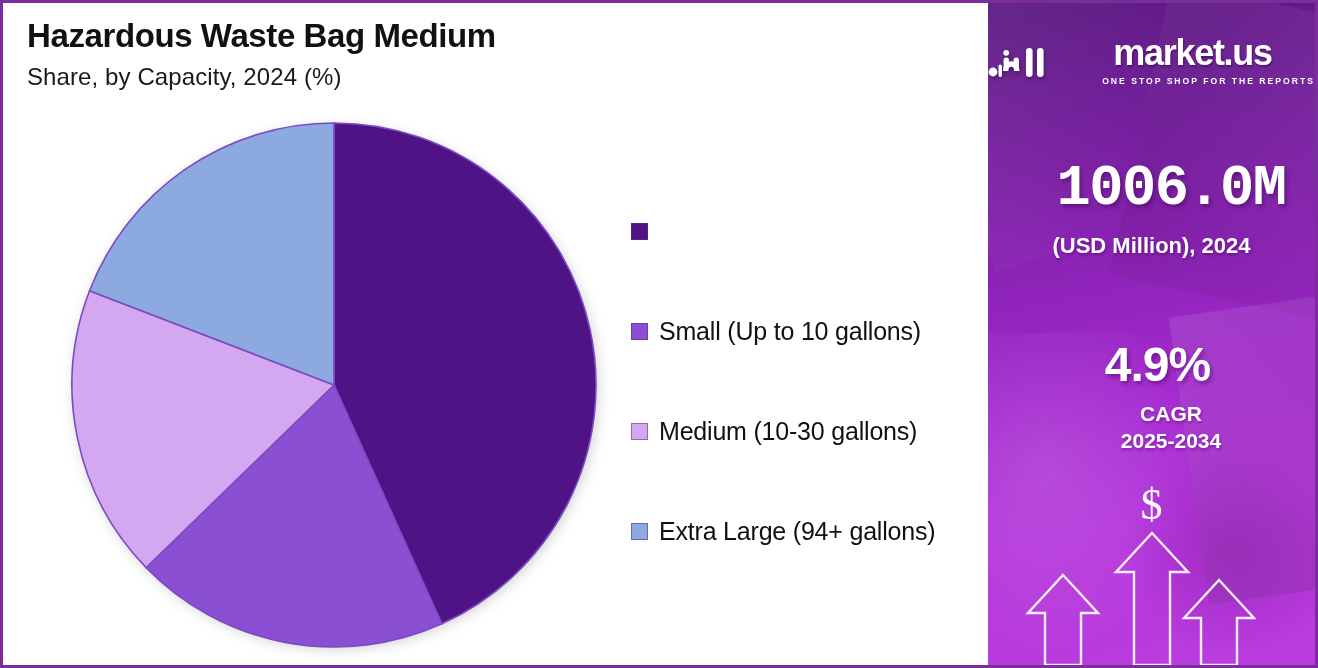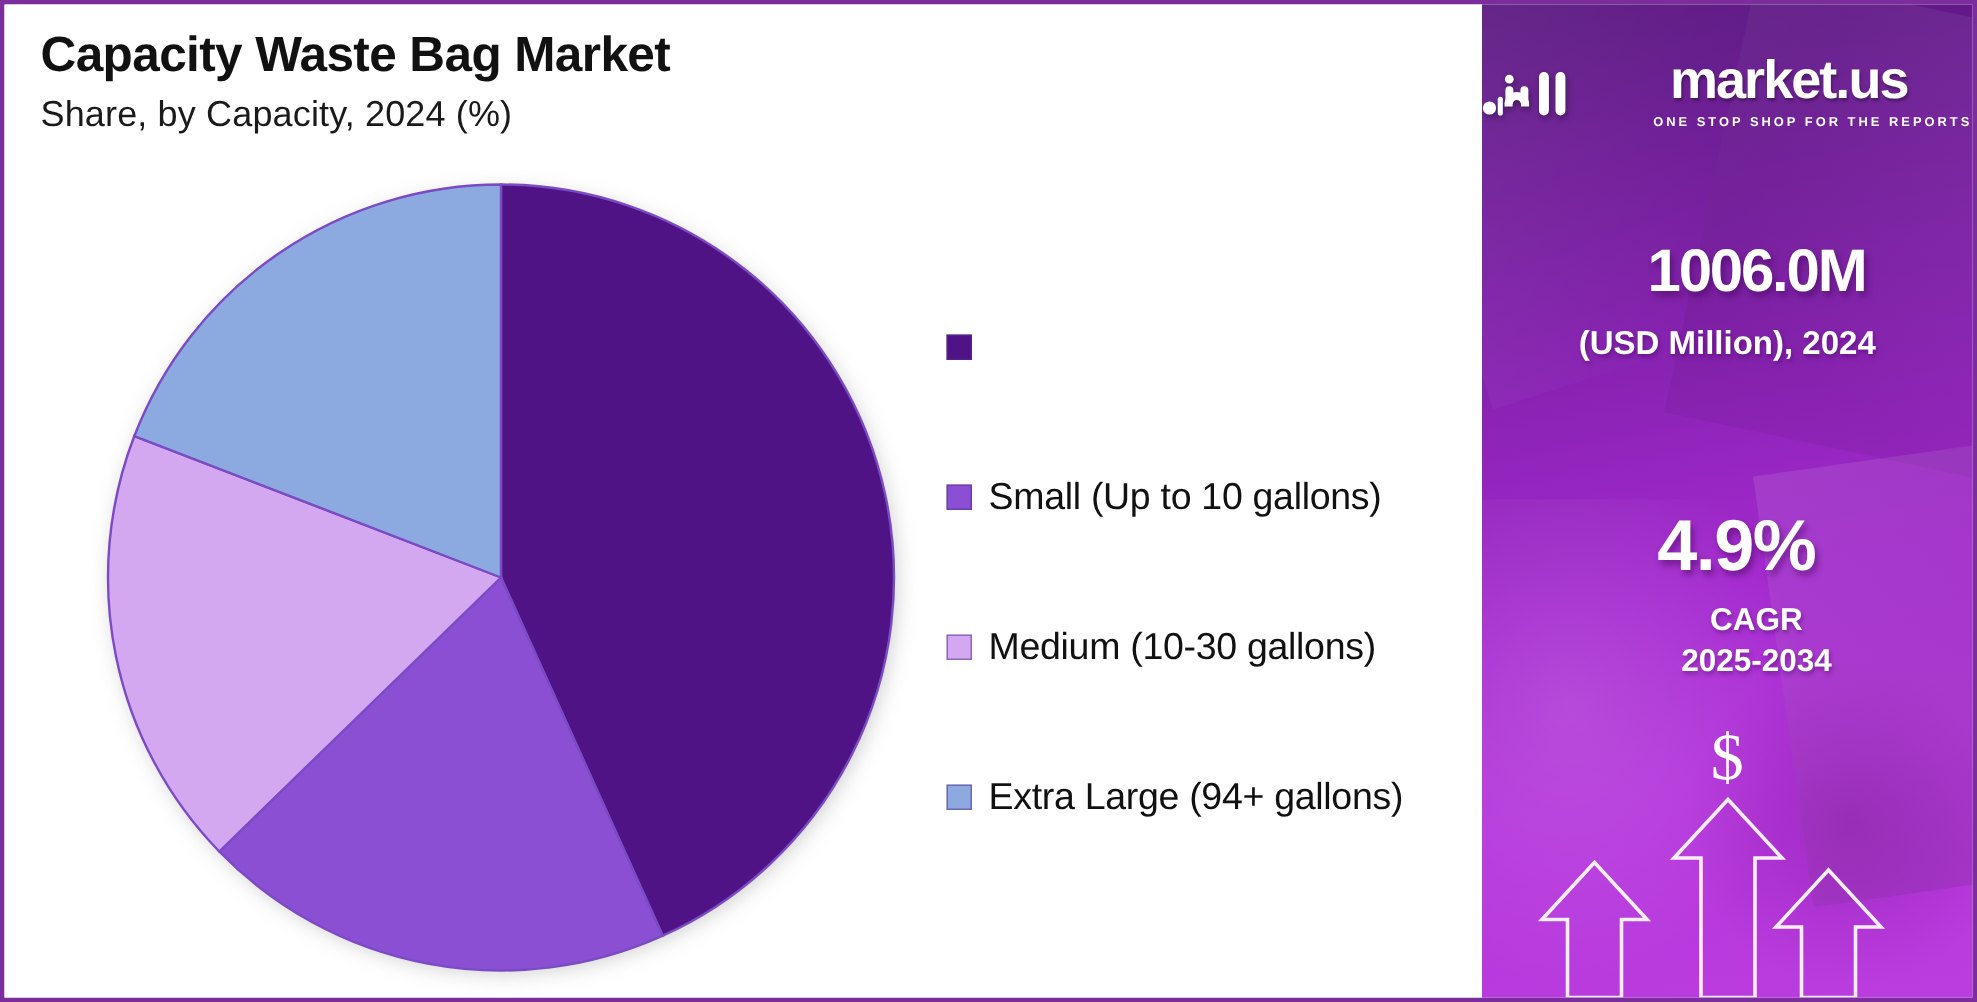--- a/index.html
+++ b/index.html
@@ -215,22 +215,22 @@
 
   
   #stat-market-size {
     position: absolute;
     left: 0; right: 0;
     top: 158px;
     text-align: center;
   }
 
   .stat-value-big {
-    font-family: Liberation Sans, sans-serif;
-    font-size: 40px;
+    font-family: Liberation Mono, monospace;
+    font-size: 57px;
     font-weight: bold;
     color: #ffffff;
     letter-spacing: -1.5px;
     line-height: 1;
     text-shadow: 2px 3px 4px rgba(60,0,80,0.45);
     margin-left: 39px;
   }
 
   .stat-caption {
     font-family: "Liberation Sans", sans-serif;
@@ -290,21 +290,21 @@
   }
 </style>
 </head>
 <body>
 
 <div id="infographic">
 
   <div id="chart-panel">
 
     <div id="title-block">
-      <div id="chart-title">Capacity Waste Bag Market</div>
+      <div id="chart-title">Hazardous Waste Bag Medium</div>
       <div id="chart-subtitle">Share, by Capacity, 2024 (%)</div>
     </div>
 
     <div id="pie-wrap">
       <div id="pie-shadow"></div>
       <svg id="pie-svg" viewBox="0 0 526 526">
         <g id="pie-slices">
             <path d="M 263 263 L 263 1 A 262 262 0 0 1 370.81676195453855 501.7876584784866 Z" fill="#4F1385" stroke="#7A4BC4" stroke-width="1.6"></path>
             <path d="M 263 263 L 370.81676195453855 501.7876584784866 A 262 262 0 0 1 75.16942079557347 445.6572569478958 Z" fill="#8B4FD4" stroke="#7A4BC4" stroke-width="1.6"></path>
             <path d="M 263 263 L 75.16942079557347 445.6572569478958 A 262 262 0 0 1 18.566173875721887 168.68083627254646 Z" fill="#D3A8F0" stroke="#7A4BC4" stroke-width="1.6"></path>

